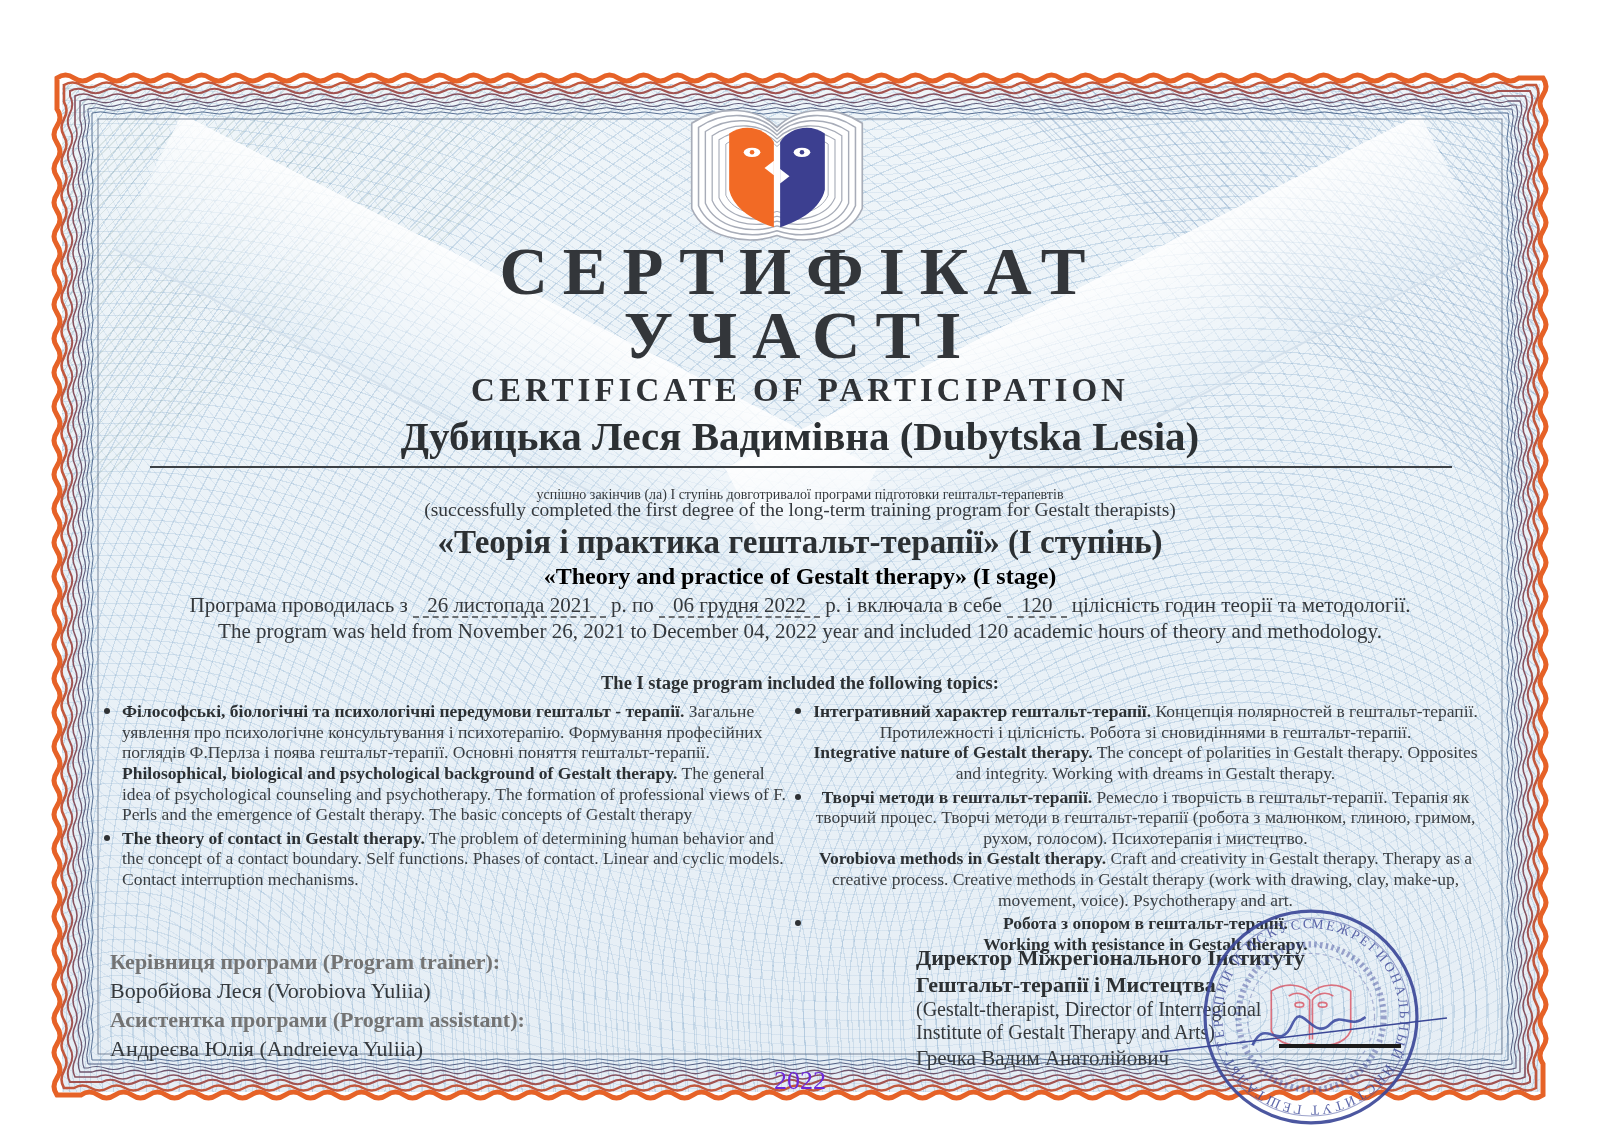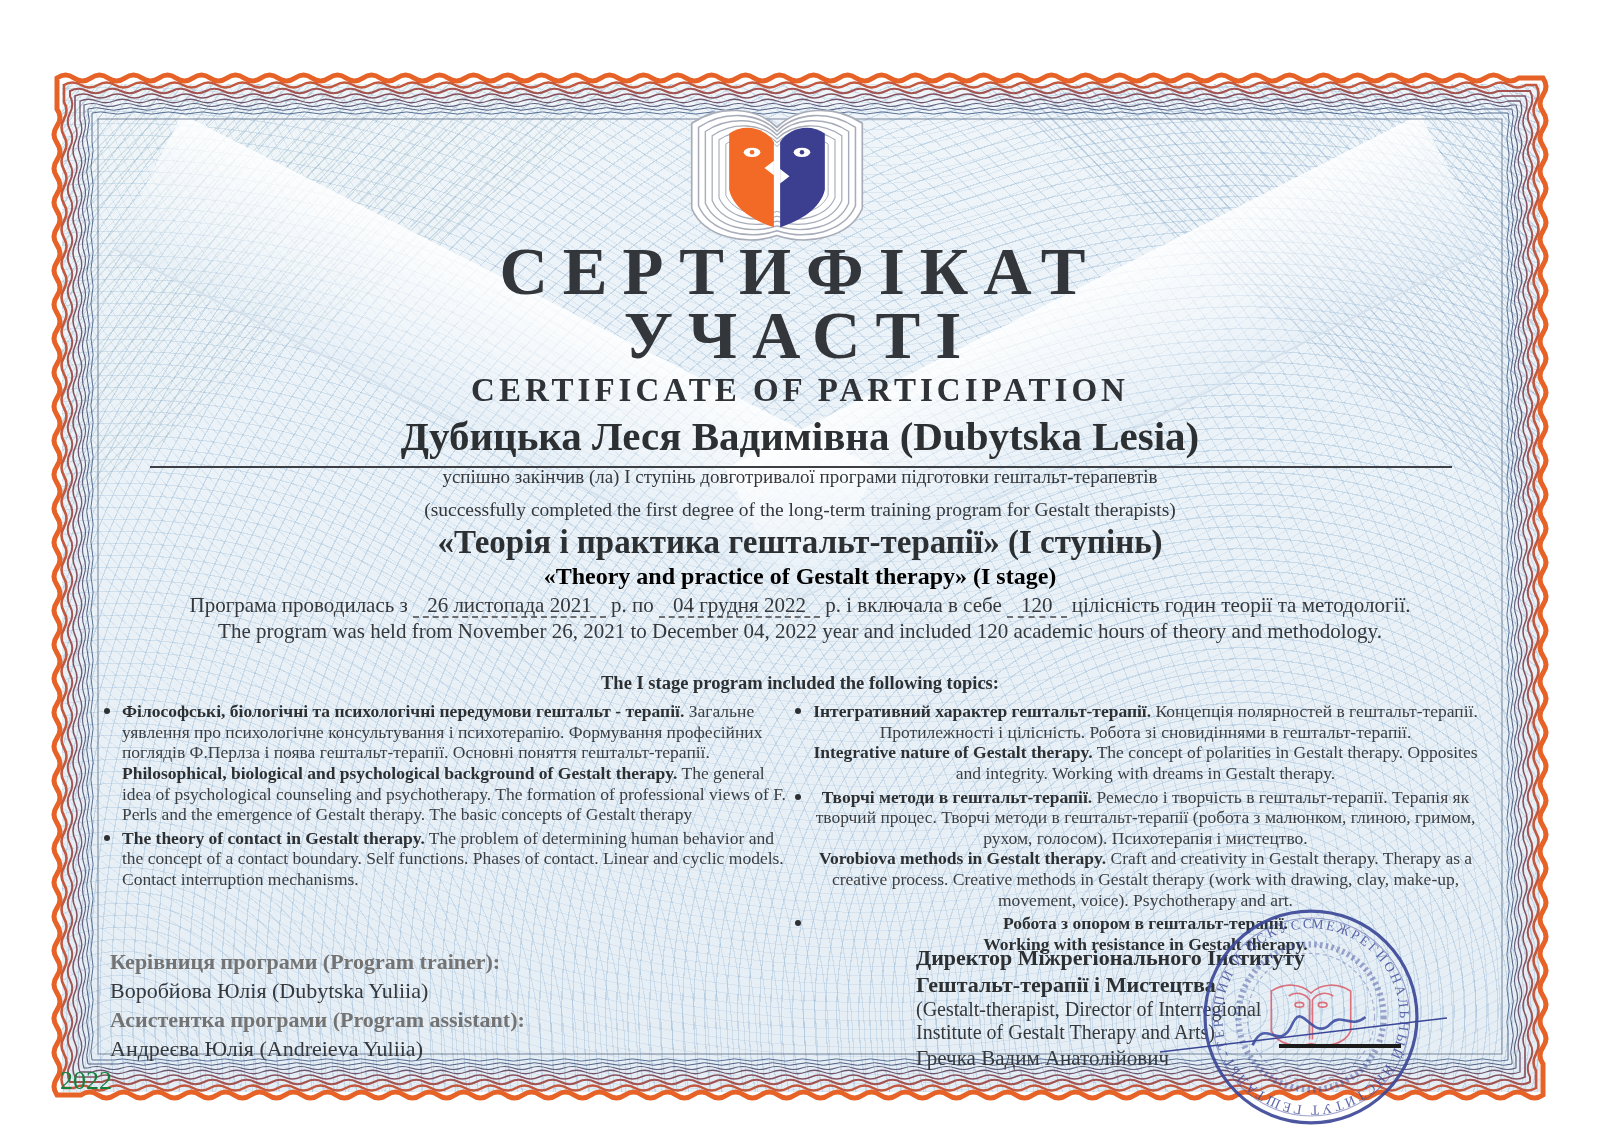--- a/index.html
+++ b/index.html
@@ -24,21 +24,21 @@
   .border-svg{position:absolute;left:0;top:0;width:1600px;height:1131px;z-index:2;}
   
   .logo{position:absolute;left:668px;top:92px;width:218px;height:156px;z-index:5;}
   
   .cline{position:absolute;left:60px;width:1480px;text-align:center;z-index:4;}
   .title{font-weight:bold;color:#33363a;font-size:67px;line-height:1;letter-spacing:15px;}
   .t1{top:238px;} .t2{top:302px;}
   .cert-en{top:372px;font-weight:bold;font-size:33px;letter-spacing:4px;color:#2f3236;}
   .name{top:412px;font-weight:bold;font-size:41px;color:#2c3033;}
   .name-underline{position:absolute;left:150px;top:466px;width:1302px;height:2px;background:#3c4044;z-index:4;}
-  .comp-ua{top:466px;font-size:19px;}
+  .comp-ua{top:487px;font-size:14px;}
   .comp-en{top:499px;font-size:19.5px;}
   .prog-ua{top:524px;font-weight:bold;font-size:33px;color:#2c3033;}
   .prog-en{top:563px;font-weight:bold;font-size:24px;color:#000000;}
   .dates{top:593px;font-size:21px;}
   .dates-en{top:619px;font-size:21px;}
   .blank{border-bottom:2px dashed #6a6e72;padding:0 14px;display:inline-block;line-height:1.05;}
   .th-ua{top:649px;font-weight:bold;font-size:22px;color:#2c3033;}
   .th-en{top:673px;font-weight:bold;font-size:18.5px;color:#2c3033;}
   
   .col{position:absolute;top:701px;z-index:4;font-size:17.5px;line-height:1.18;color:#3a3e42;}
@@ -51,22 +51,22 @@
   
   .sig-left{position:absolute;left:110px;top:947px;z-index:4;font-size:22px;line-height:29px;}
   .sig-right{position:absolute;left:916px;top:944px;z-index:4;}
   .sig-bold{font-weight:bold;color:#737373;}
   .sig-right .ua{font-weight:bold;font-size:22px;line-height:27px;color:#2c3033;}
   .sig-right .en{font-size:20px;line-height:23px;}
   .sig-right .nm{font-size:21px;line-height:25px;margin-top:2px;}
   
   .stamp{position:absolute;left:1200px;top:906px;width:222px;height:222px;z-index:6;opacity:.92;}
   .sig-overlay{position:absolute;left:1100px;top:950px;width:400px;height:181px;z-index:7;}
-  .year{position:absolute;left:60px;top:1066px;width:1480px;z-index:7;
-        font-size:26px;color:#15803d;}
+  .year{position:absolute;left:60px;top:1066px;width:1480px;text-align:center;z-index:7;
+        font-size:26px;color:#6d28d9;}
 </style>
 </head>
 <body>
 
 <div class="cert">
 
   <div class="inner-bg">
     <div class="corner-tl"></div>
     <div class="corner-tr"></div>
     <div class="v-left"></div>
@@ -119,21 +119,21 @@
   <div class="cline comp-ua">успішно закінчив (ла) І ступінь довготривалої програми підготовки гештальт-терапевтів</div>
   <div class="cline comp-en">(successfully completed the first degree of the long-term training program for Gestalt therapists)</div>
 
   <div class="cline prog-ua">«Теорія і практика гештальт-терапії» (І ступінь)</div>
   <div class="cline prog-en">«Theory and practice of Gestalt therapy» (I stage)</div>
 
   <div class="cline dates">
     <span>Програма проводилась з</span>
     <span class="blank">26 листопада 2021</span>
     <span>р. по</span>
-    <span class="blank">04 грудня 2022</span>
+    <span class="blank">06 грудня 2022</span>
     <span>р. і включала в себе</span>
     <span class="blank">120</span>
     <span>цілісність годин теорії та методології.</span>
   </div>
   <div class="cline dates-en">The program was held from November 26, 2021 to December 04, 2022 year and included 120 academic hours of theory and methodology.</div>
 
   <div class="cline th-en">The I stage program included the following topics:</div>
 
   <div class="col col-left" id="col-left">
     <div class="topic">
@@ -162,21 +162,21 @@
 
     <div class="topic">
       <span class="bullet"></span>
       <p class="ua"><span class="b ua-b">Робота з опором в гештальт-терапії.</span><span class="ua-t"></span></p>
       <p class="en"><span class="b en-b">Working with resistance in Gestalt therapy.</span><span class="en-t"></span></p>
     </div>
   </div>
 
   <div class="sig-left">
     <div class="sig-bold">Керівниця програми (Program trainer):</div>
-    <div>Воробйова Юлія (Dubytska Yuliia)</div>
+    <div>Воробйова Леся (Vorobiova Yuliia)</div>
     <div class="sig-bold">Асистентка програми (Program assistant):</div>
     <div>Андреєва Юлія (Andreieva Yuliia)</div>
   </div>
 
   <div class="sig-right">
     <div class="ua">Директор Міжрегіонального Інституту</div>
     <div class="ua">Гештальт-терапії і Мистецтва</div>
     <div class="en">(Gestalt-therapist, Director of Interregional</div>
     <div class="en">Institute of Gestalt Therapy and Arts)</div>
     <div class="nm">Гречка Вадим Анатолійович</div>

